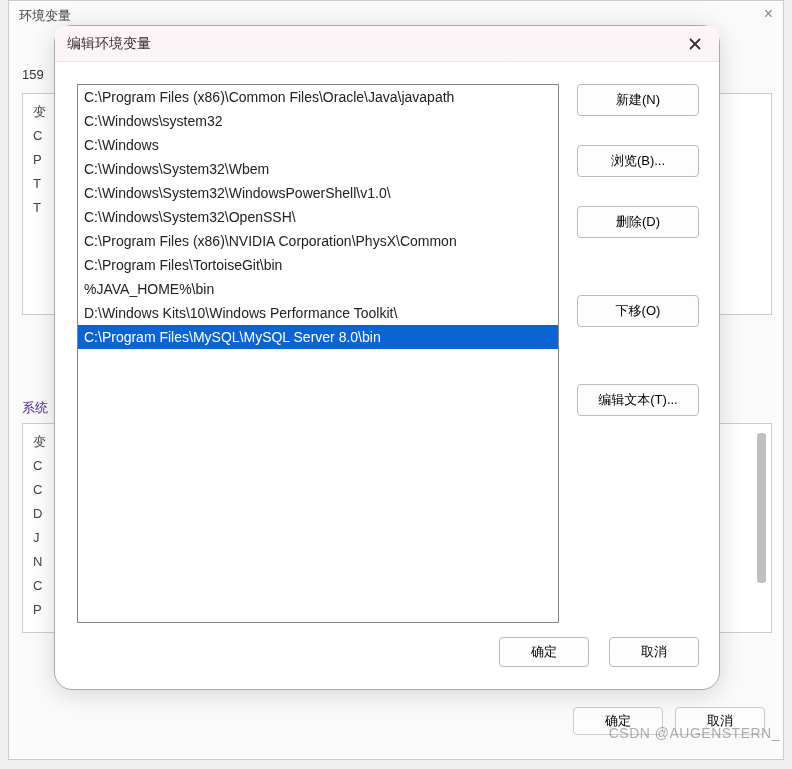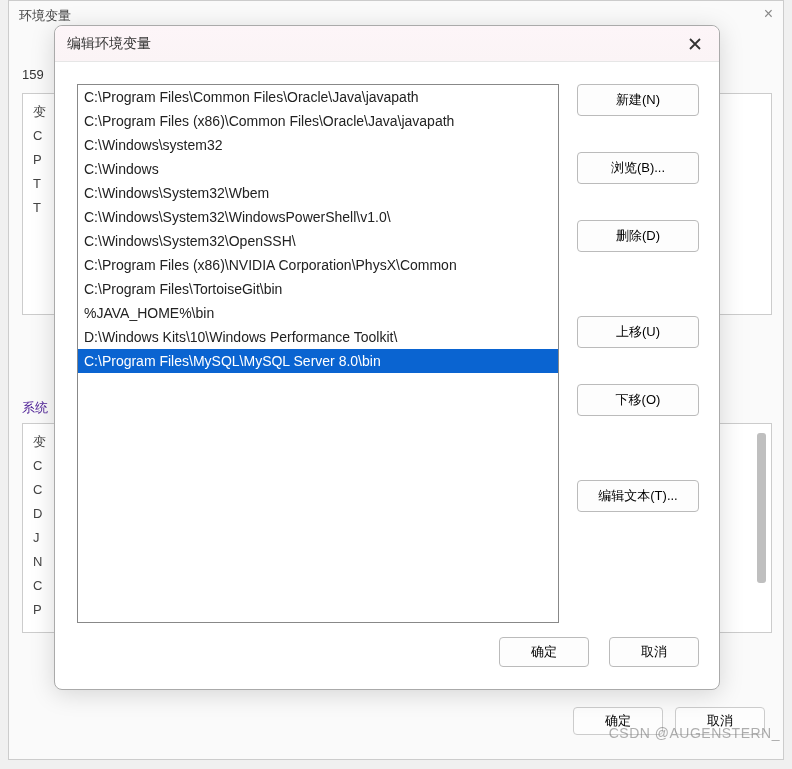--- a/index.html
+++ b/index.html
@@ -45,21 +45,21 @@
     }
     .parent-ok { position:absolute; bottom:24px; right:120px; }
     .parent-cancel { position:absolute; bottom:24px; right:18px; }
 
     .dialog {
       position: absolute;
       left: 54px; top: 25px;
       width: 666px; height: 665px;
       background: #fff;
       border: 1px solid #aaa;
-      border-radius: 8px;
+      border-radius: 18px;
       box-shadow: 0 4px 24px rgba(0,0,0,0.15);
       display: flex;
       flex-direction: column;
     }
     .titlebar {
       height: 36px;
       display: flex;
       align-items: center;
       justify-content: space-between;
       padding: 0 12px;
@@ -98,21 +98,21 @@
       color: #222;
     }
     .list-item.selected {
       background: #0a64d1;
       color: #ffffff;
     }
     .side-buttons {
       width: 122px;
       display: flex;
       flex-direction: column;
-      gap: 16px;
+      gap: 9px;
     }
     .side-btn {
       height: 32px;
       background: #fdfdfd;
       border: 1px solid #bbb;
       border-radius: 4px;
       font-family: inherit;
       font-size: 13px;
       cursor: pointer;
       margin-bottom: 20px;
@@ -175,38 +175,36 @@
   <div class="titlebar">
     <div class="titlebar-title">编辑环境变量</div>
     <div class="titlebar-close">
       <svg width="12" height="12" viewBox="0 0 12 12">
           <path d="M1 1 L11 11 M11 1 L1 11" stroke="#333" stroke-width="1.8" fill="none"></path>
         </svg>
     </div>
   </div>
   <div class="body">
     <div class="list" id="path-list">
-        <div class="list-item">C:\Program Files\Common Files\Oracle\Java\javapath</div>
         <div class="list-item">C:\Program Files (x86)\Common Files\Oracle\Java\javapath</div>
         <div class="list-item">C:\Windows\system32</div>
         <div class="list-item">C:\Windows</div>
         <div class="list-item">C:\Windows\System32\Wbem</div>
         <div class="list-item">C:\Windows\System32\WindowsPowerShell\v1.0\</div>
         <div class="list-item">C:\Windows\System32\OpenSSH\</div>
         <div class="list-item">C:\Program Files (x86)\NVIDIA Corporation\PhysX\Common</div>
         <div class="list-item">C:\Program Files\TortoiseGit\bin</div>
         <div class="list-item">%JAVA_HOME%\bin</div>
         <div class="list-item">D:\Windows Kits\10\Windows Performance Toolkit\</div>
         <div class="list-item selected">C:\Program Files\MySQL\MySQL Server 8.0\bin</div>
       </div>
     <div class="side-buttons">
       <button class="side-btn">新建(N)</button>
       <button class="side-btn">浏览(B)...</button>
       <button class="side-btn side-gap-big">删除(D)</button>
-      <button class="side-btn">上移(U)</button>
       <button class="side-btn side-gap-big">下移(O)</button>
       <button class="side-btn">编辑文本(T)...</button>
     </div>
   </div>
   <div class="footer">
     <button class="footer-btn">确定</button>
     <button class="footer-btn">取消</button>
   </div>
 </div>
 

